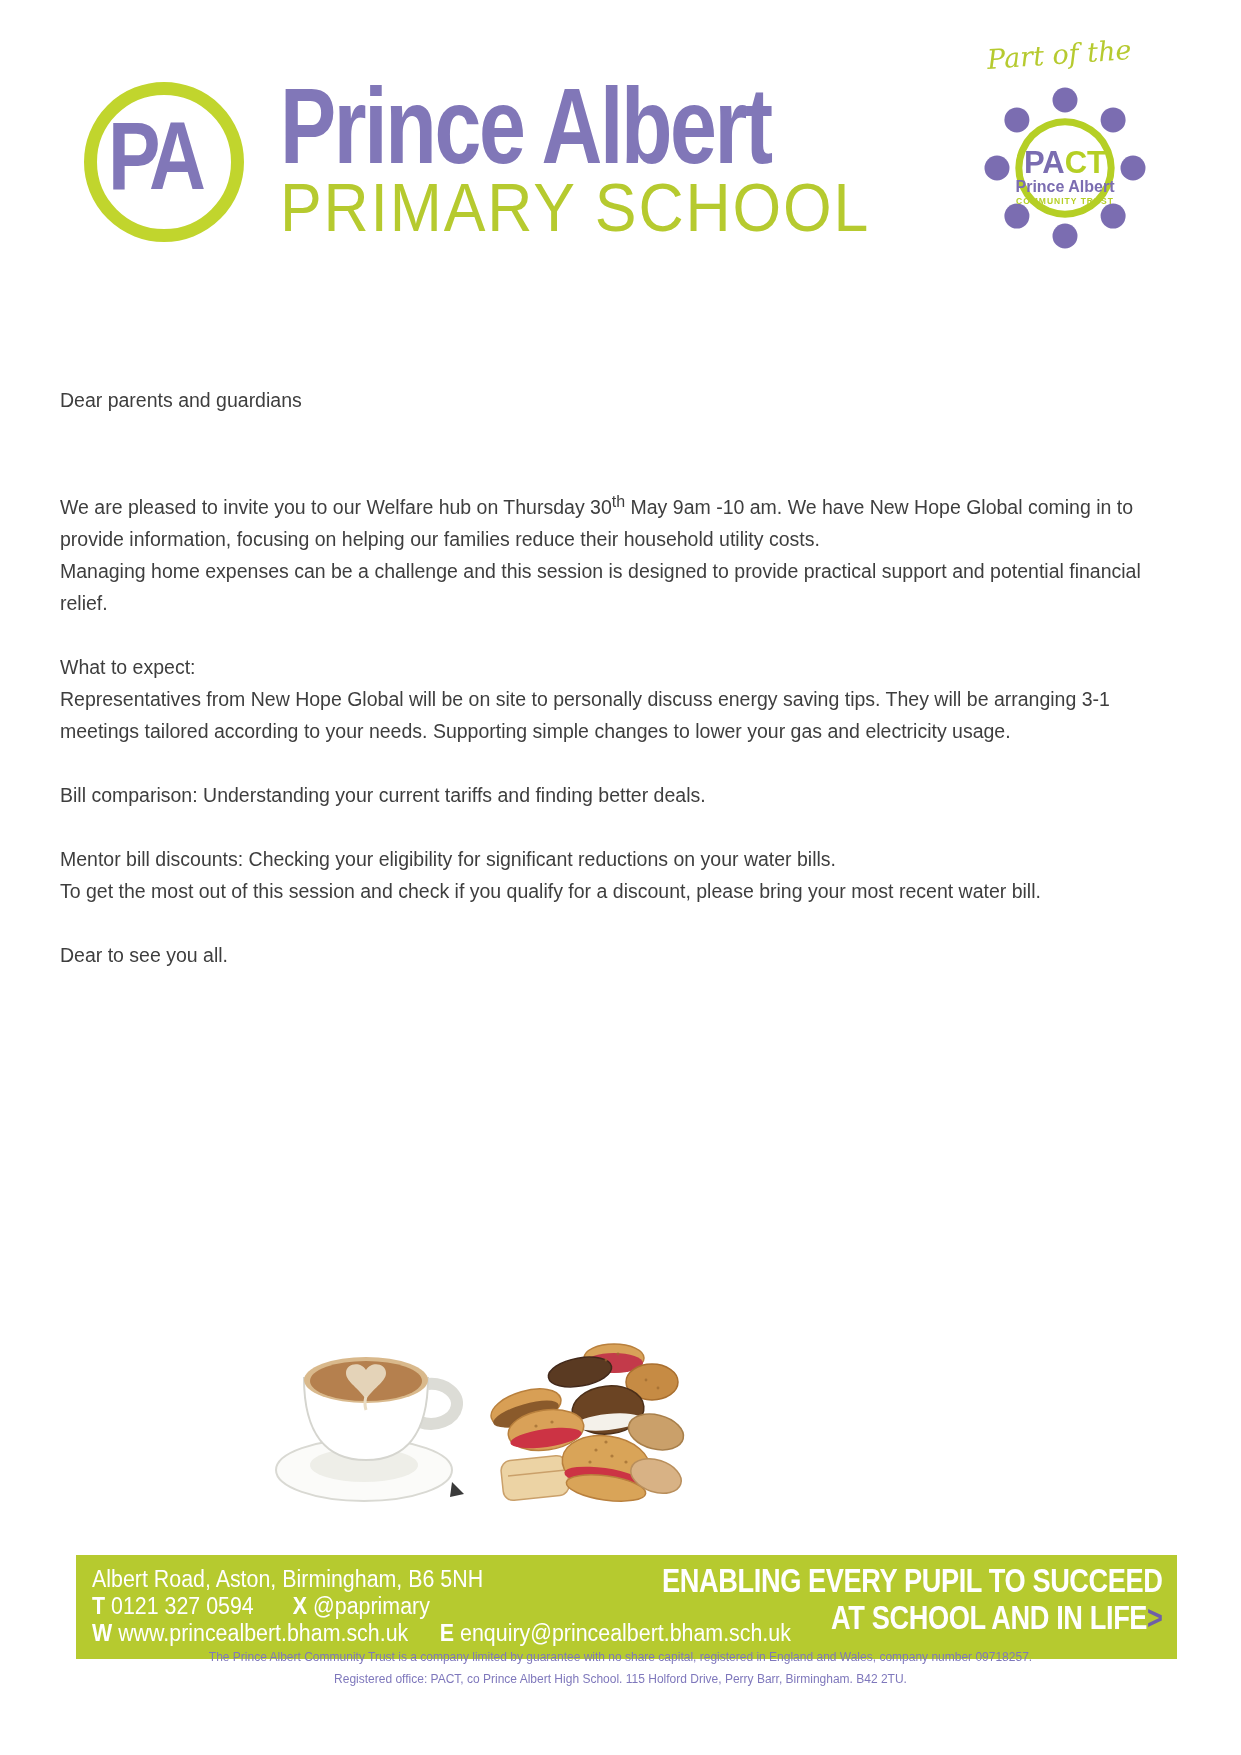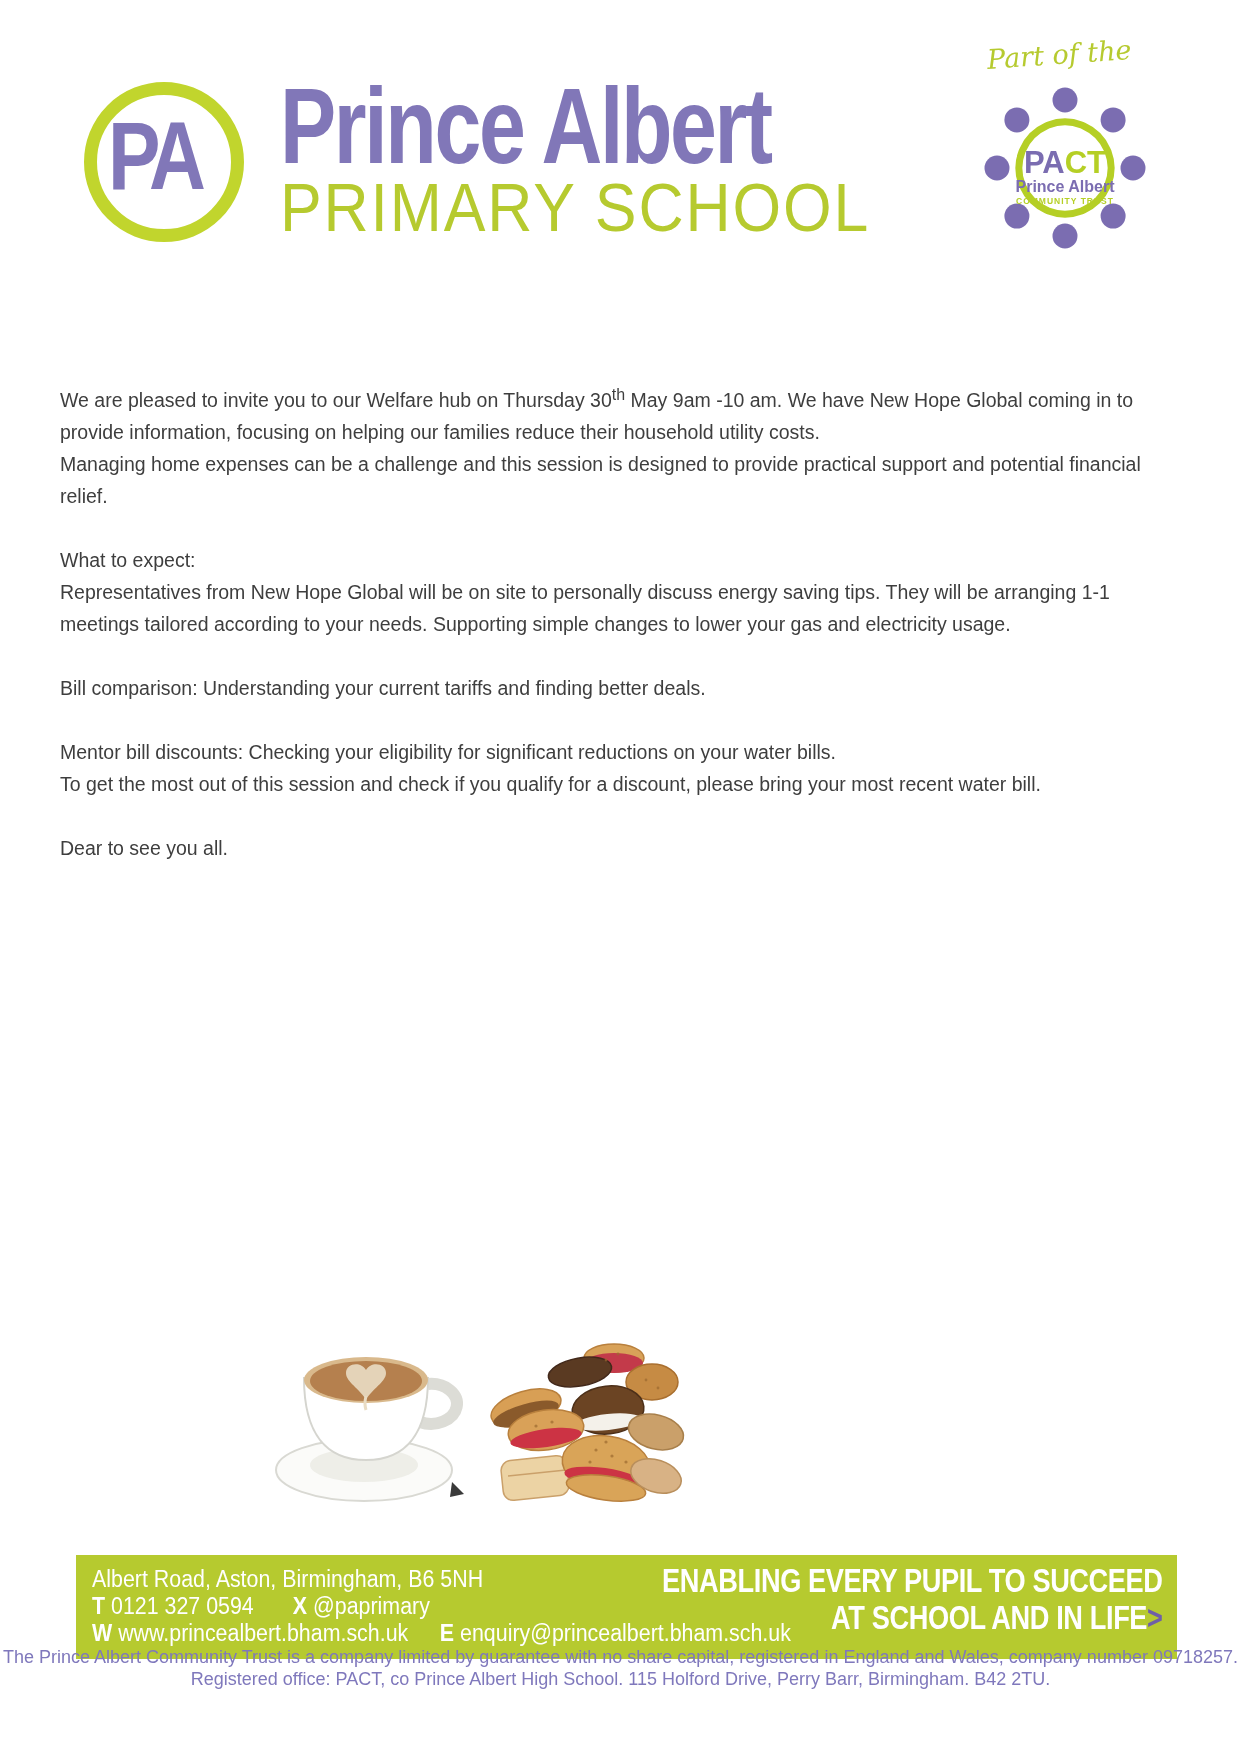--- a/index.html
+++ b/index.html
@@ -69,21 +69,21 @@
   .contact-gap{display:inline-block;width:42px;}
   .slogan-block{
     position:absolute;right:14px;top:7px;text-align:right;
     font-size:34px;line-height:37px;font-weight:bold;letter-spacing:-.5px;
     white-space:nowrap;transform:scaleX(.8);transform-origin:right top;
   }
   .slogan-arrow{color:var(--arrow);font-weight:bold;}
   
   .legal{
     position:absolute;left:0;top:1646px;width:1241px;
-    text-align:center;color:var(--legal);font-size:18px;line-height:22px;
+    text-align:center;color:var(--legal);font-size:12px;line-height:22px;
     white-space:pre-line;
   }
 </style>
 </head>
 <body>
 
 <div class="page">
 
   <div>
     <div class="pa-logo">
@@ -121,26 +121,27 @@
           <circle cx="39.9" cy="43.9" r="12.5"></circle>
         </g>
         <text x="88" y="97" text-anchor="middle" font-family="Liberation Sans, sans-serif" font-weight="bold" font-size="31"><tspan fill="#7b6db1">PA</tspan><tspan fill="#b5cf25">CT</tspan></text>
         <text x="88" y="116" text-anchor="middle" font-family="Liberation Sans, sans-serif" font-weight="bold" font-size="16" fill="#7b6db1">Prince Albert</text>
         <text x="88" y="128" text-anchor="middle" font-family="Liberation Sans, sans-serif" font-weight="bold" font-size="8.5" letter-spacing="1" fill="#b5cf25">COMMUNITY TRUST</text>
       </svg>
     </div>
   </div>
 
   <div class="letter-body">
+    <p class="body-text salutation">Dear parents and guardians</p>
     <p class="body-text"><span>We are pleased to invite you to our Welfare hub on Thursday 30</span><sup>th</sup><span> May 9am -10 am. We have New Hope Global coming in to
 provide information, focusing on helping our families reduce their household utility costs.
 Managing home expenses can be a challenge and this session is designed to provide practical support and potential financial
 relief.</span></p>
     <p class="body-text">What to expect:
-Representatives from New Hope Global will be on site to personally discuss energy saving tips. They will be arranging 1-1
+Representatives from New Hope Global will be on site to personally discuss energy saving tips. They will be arranging 3-1
 meetings tailored according to your needs. Supporting simple changes to lower your gas and electricity usage.</p>
     <p class="body-text">Bill comparison: Understanding your current tariffs and finding better deals.</p>
     <p class="body-text">Mentor bill discounts: Checking your eligibility for significant reductions on your water bills.
 To get the most out of this session and check if you qualify for a discount, please bring your most recent water bill.</p>
     <p class="body-text">Dear to see you all.</p>
   </div>
 
   <svg class="coffee-img" width="200" height="200" viewBox="0 0 200 200">
     <ellipse cx="98" cy="152" rx="88" ry="31" fill="#fbfbf9" stroke="#d9d9d3" stroke-width="2"></ellipse>
     <ellipse cx="98" cy="147" rx="54" ry="17" fill="#eeeee8"></ellipse>

